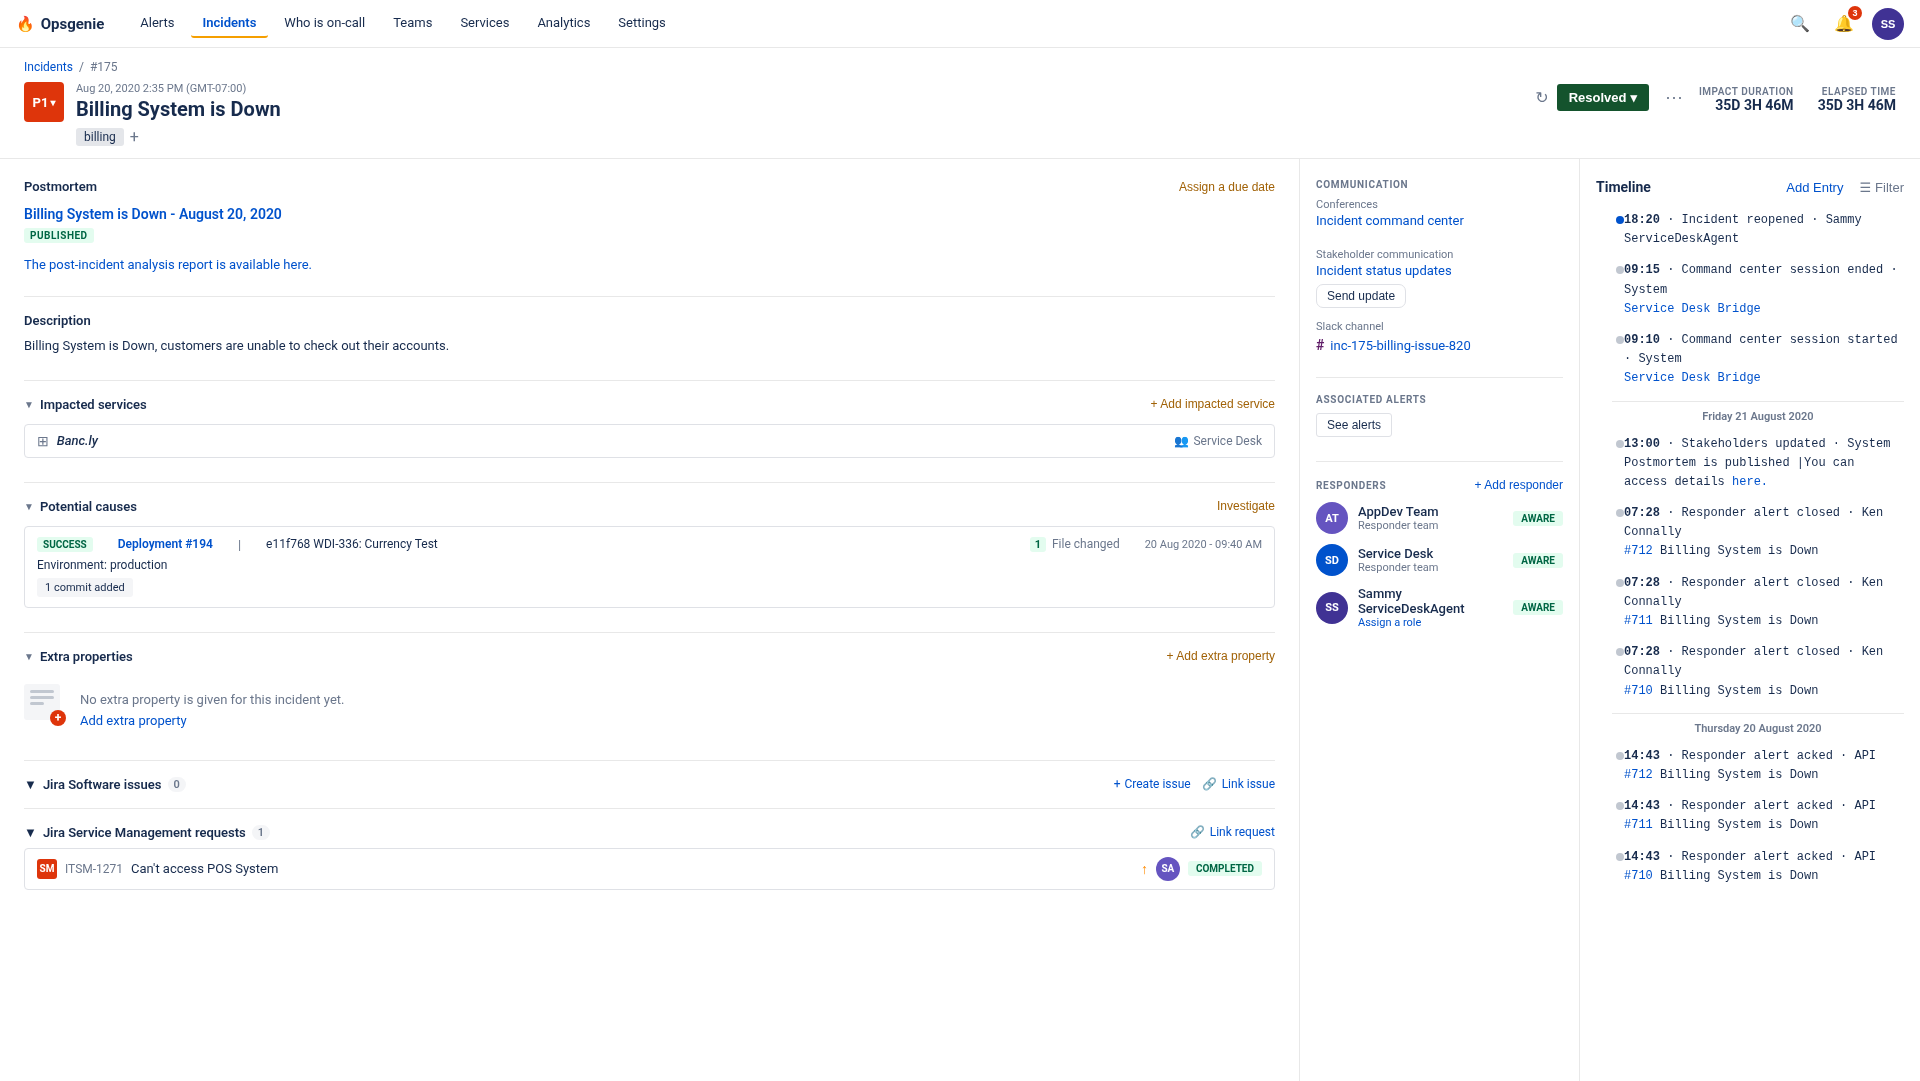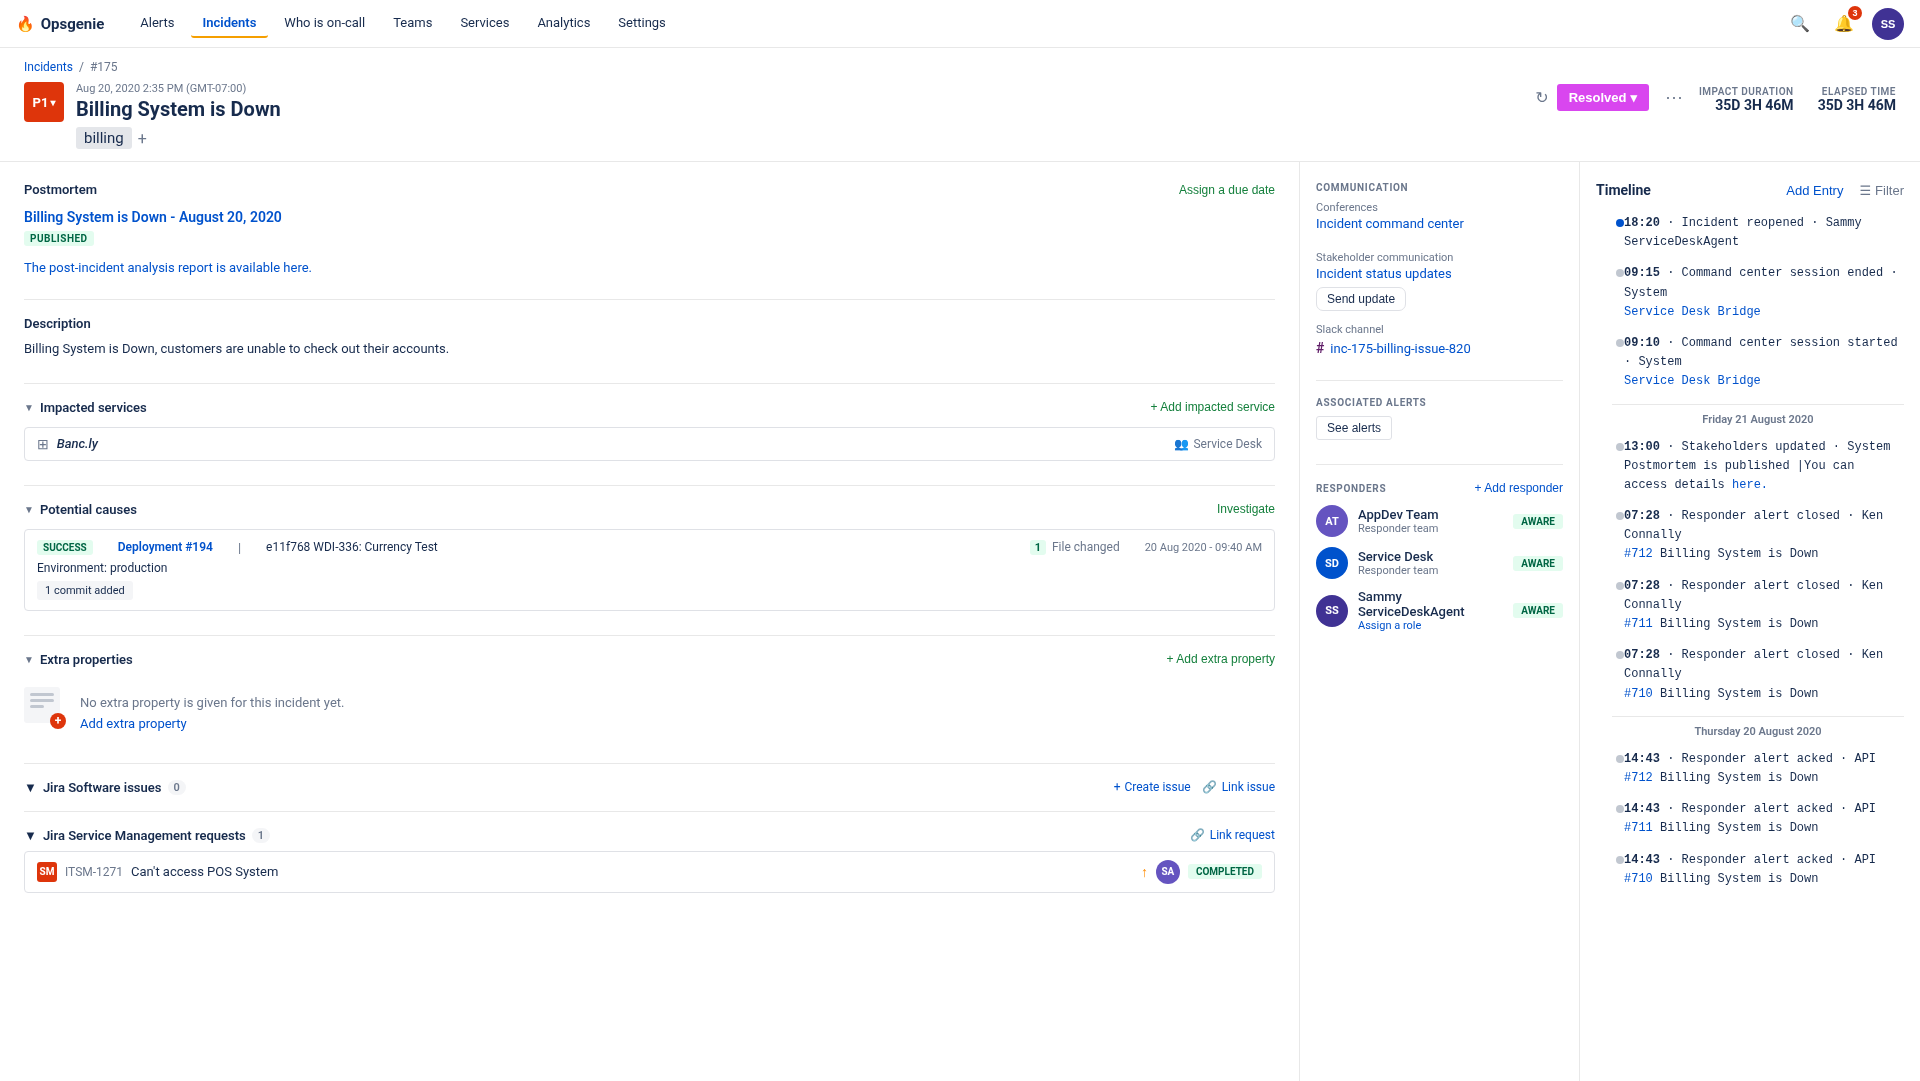--- a/index.html
+++ b/index.html
@@ -28,36 +28,36 @@
     .page-header { background: #fff; border-bottom: 1px solid #e8e8e8; padding: 12px 24px; }
     .breadcrumb { font-size: 12px; color: #6b778c; display: flex; align-items: center; gap: 6px; margin-bottom: 8px; }
     .breadcrumb a { color: #0052cc; cursor: pointer; }
     .incident-title-row { display: flex; align-items: flex-start; justify-content: space-between; }
     .incident-title-left { display: flex; align-items: flex-start; gap: 12px; }
     .p1-badge { width: 40px; height: 40px; background: #de350b; color: #fff; font-weight: 700; font-size: 13px; border-radius: 4px; display: flex; align-items: center; justify-content: center; cursor: pointer; flex-shrink: 0; gap: 2px; }
     .incident-meta { }
     .incident-date { font-size: 11px; color: #6b778c; margin-bottom: 2px; }
     .incident-name { font-size: 20px; font-weight: 700; color: #172b4d; }
     .tag-row { display: flex; align-items: center; gap: 6px; margin-top: 6px; }
-    .tag { background: #e4e6ea; color: #172b4d; font-size: 15px; padding: 2px 8px; border-radius: 3px; }
+    .tag { background: #e4e6ea; color: #172b4d; font-size: 12px; padding: 2px 8px; border-radius: 3px; }
     .tag-add { color: #6b778c; cursor: pointer; font-size: 16px; }
     .header-right { display: flex; align-items: center; gap: 8px; }
     .refresh-btn { background: none; border: none; cursor: pointer; color: #6b778c; font-size: 16px; }
-    .resolved-btn { background: #d946ef; color: #fff; border: none; border-radius: 3px; padding: 6px 12px; font-size: 13px; font-weight: 600; cursor: pointer; display: flex; align-items: center; gap: 4px; }
+    .resolved-btn { background: #14532d; color: #fff; border: none; border-radius: 3px; padding: 6px 12px; font-size: 13px; font-weight: 600; cursor: pointer; display: flex; align-items: center; gap: 4px; }
     .more-btn { background: none; border: none; cursor: pointer; color: #6b778c; font-size: 18px; padding: 4px 8px; }
     .impact-row { display: flex; gap: 24px; margin-top: 4px; text-align: right; }
     .impact-item { }
     .impact-label { font-size: 10px; color: #6b778c; font-weight: 600; text-transform: uppercase; letter-spacing: 0.5px; }
     .impact-value { font-size: 14px; font-weight: 700; color: #172b4d; }
 
     
     .section { margin-bottom: 24px; }
     .section-header { display: flex; align-items: center; justify-content: space-between; margin-bottom: 12px; }
     .section-title { font-size: 13px; font-weight: 600; color: #172b4d; }
-    .section-action { color: #15803d; font-size: 12px; cursor: pointer; background: none; border: none; }
+    .section-action { color: #a16207; font-size: 12px; cursor: pointer; background: none; border: none; }
 
     
     .postmortem-link { color: #0052cc; font-size: 14px; font-weight: 600; cursor: pointer; }
     .published-badge { display: inline-block; background: #e3fcef; color: #006644; font-size: 10px; font-weight: 700; padding: 2px 6px; border-radius: 3px; margin: 6px 0; letter-spacing: 0.5px; }
     .postmortem-desc { color: #0052cc; font-size: 13px; cursor: pointer; margin-top: 8px; }
 
     
     .description-text { color: #172b4d; font-size: 13px; line-height: 1.5; }
 
     

